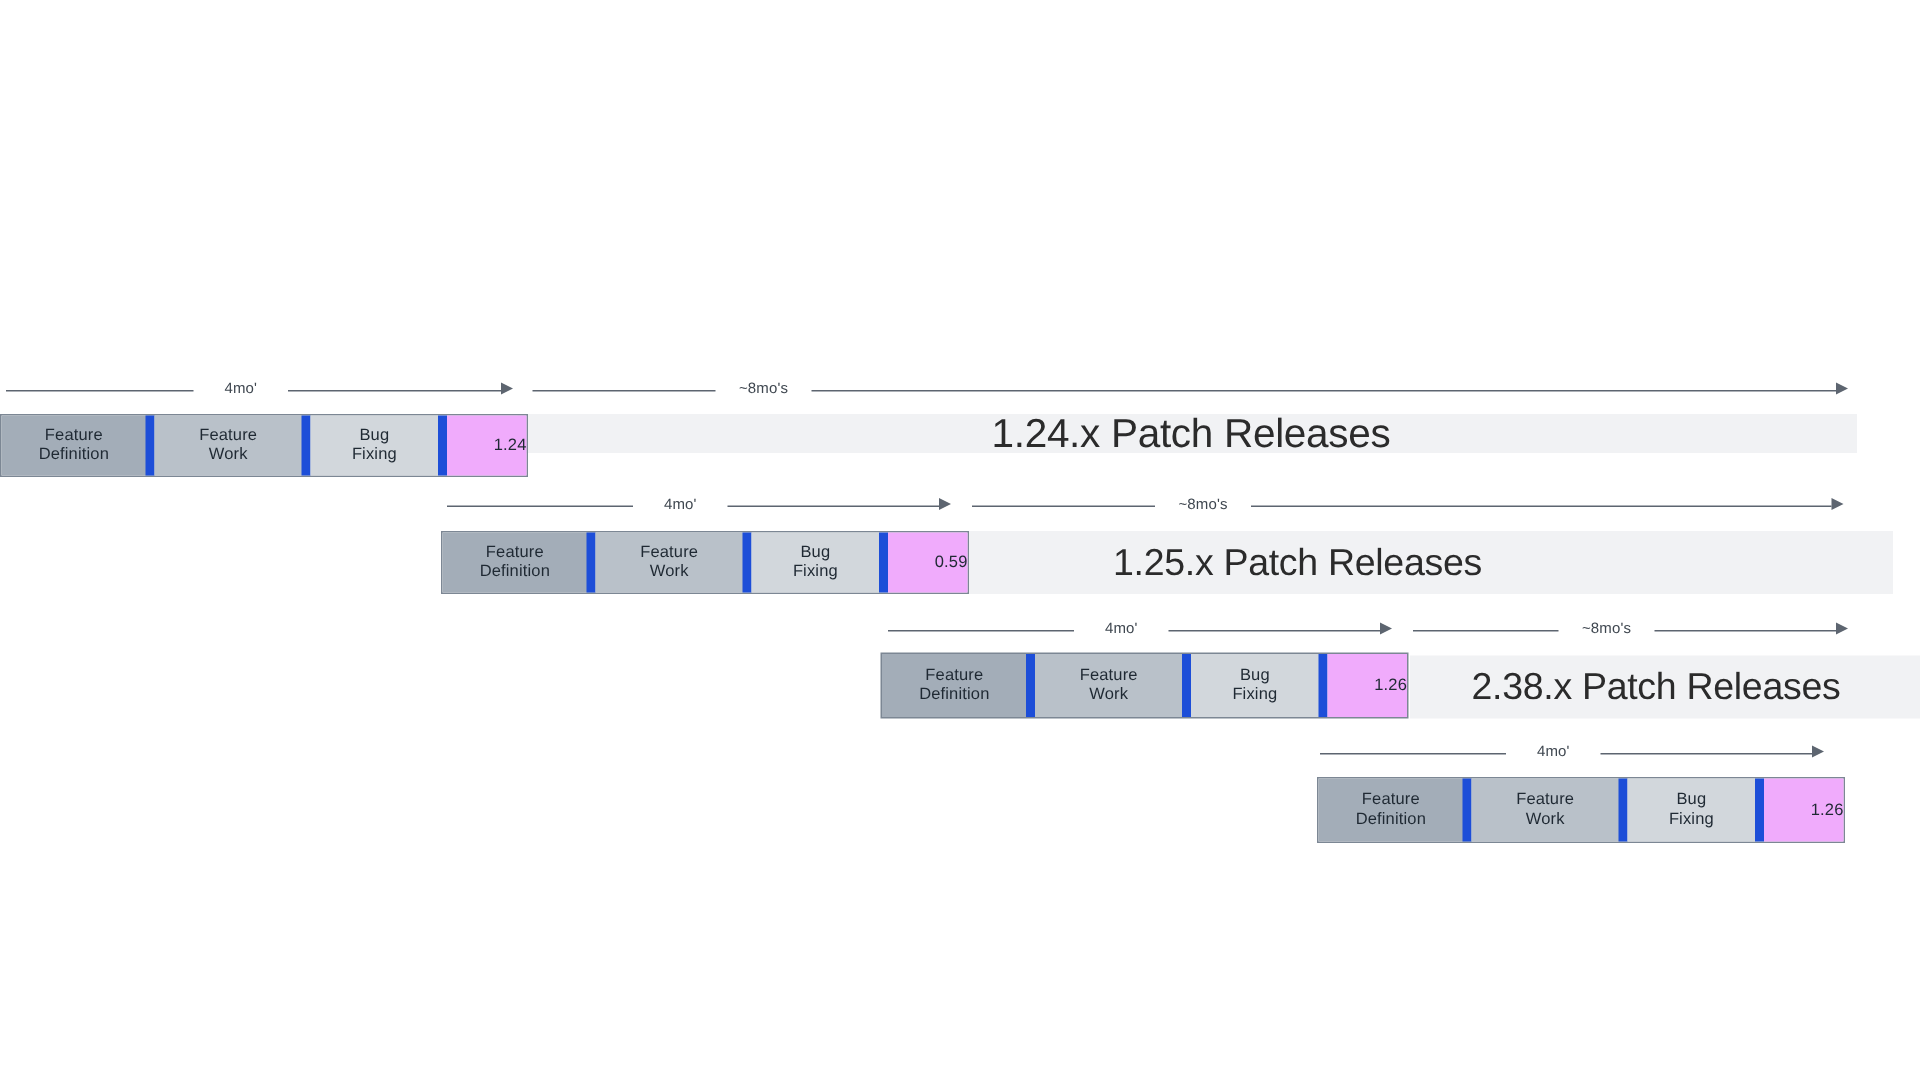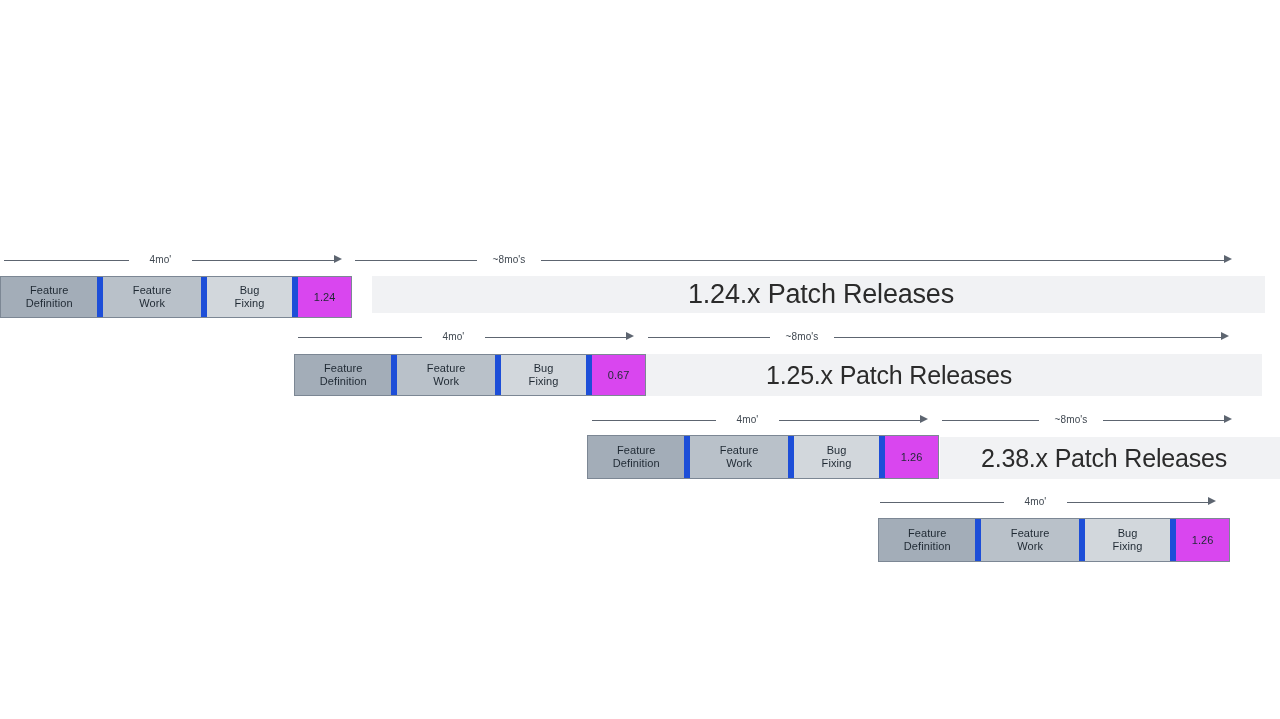--- a/index.html
+++ b/index.html
@@ -64,21 +64,21 @@
     text-align: center;
     border-right: 6px solid #1d4ed8;
     letter-spacing: 0.1px;
   }
   .phase-box:last-child {
     border-right: none;
   }
   .phase-box.tone-dark    { background: #a3adb8; }
   .phase-box.tone-mid     { background: #b9c1c9; }
   .phase-box.tone-light   { background: #d2d7dc; }
-  .phase-box.tone-lighter { background: #d946ef; }
+  .phase-box.tone-lighter { background: #f0abfc; align-items: flex-end; }
   .phase-box .ln { display: block; }
 
   
   .measure {
     position: absolute;
     height: 16px;
   }
   .measure .seg {
     position: absolute;
     top: 8px;
@@ -105,21 +105,21 @@
     letter-spacing: 0.1px;
   }
 </style>
 </head>
 <body>
 
 <div id="diagram">
 
   <div class="release-row">
 
-    <div class="patch-band" style="left:372px; top:276px; width:893px; height:37px;">
+    <div class="patch-band" style="left:345px; top:276px; width:893px; height:26px;">
       <span class="patch-band-label" style="margin-left:316px; font-size:27px;">1.24.x Patch Releases</span>
     </div>
 
     <div class="measure" style="left:4px; top:252px; width:339px;">
       <div class="seg" style="left:0; width:125px;"></div>
       <div class="seg" style="left:188px; width:142px;"></div>
       <div class="head" style="left:330px;"></div>
       <div class="measure-label" style="left:125px; width:63px;">4mo'</div>
     </div>
 
@@ -145,21 +145,21 @@
       </div>
       <div class="phase-box tone-lighter" style="width:53px;">
         <span class="ln">1.24</span>
       </div>
     </div>
   </div>
 
   <div class="release-row">
 
     <div class="patch-band" style="left:646px; top:354px; width:616px; height:42px;">
-      <span class="patch-band-label" style="margin-left:120px; font-size:25px;">1.25.x Patch Releases</span>
+      <span class="patch-band-label" style="margin-left:96px; font-size:25px;">1.25.x Patch Releases</span>
     </div>
 
     <div class="measure" style="left:298px; top:329px; width:337px;">
       <div class="seg" style="left:0; width:124px;"></div>
       <div class="seg" style="left:187px; width:141px;"></div>
       <div class="head" style="left:328px;"></div>
       <div class="measure-label" style="left:124px; width:63px;">4mo'</div>
     </div>
 
     <div class="measure" style="left:648px; top:329px; width:581px;">
@@ -176,21 +176,21 @@
       </div>
       <div class="phase-box tone-mid" style="width:104px;">
         <span class="ln">Feature</span>
         <span class="ln">Work</span>
       </div>
       <div class="phase-box tone-light" style="width:92px;">
         <span class="ln">Bug</span>
         <span class="ln">Fixing</span>
       </div>
       <div class="phase-box tone-lighter" style="width:53px;">
-        <span class="ln">0.67</span>
+        <span class="ln">0.59</span>
       </div>
     </div>
   </div>
 
   <div class="release-row">
 
     <div class="patch-band" style="left:940px; top:437px; width:340px; height:42px;">
       <span class="patch-band-label" style="margin-left:41px; font-size:25px;">2.38.x Patch Releases</span>
     </div>
 

